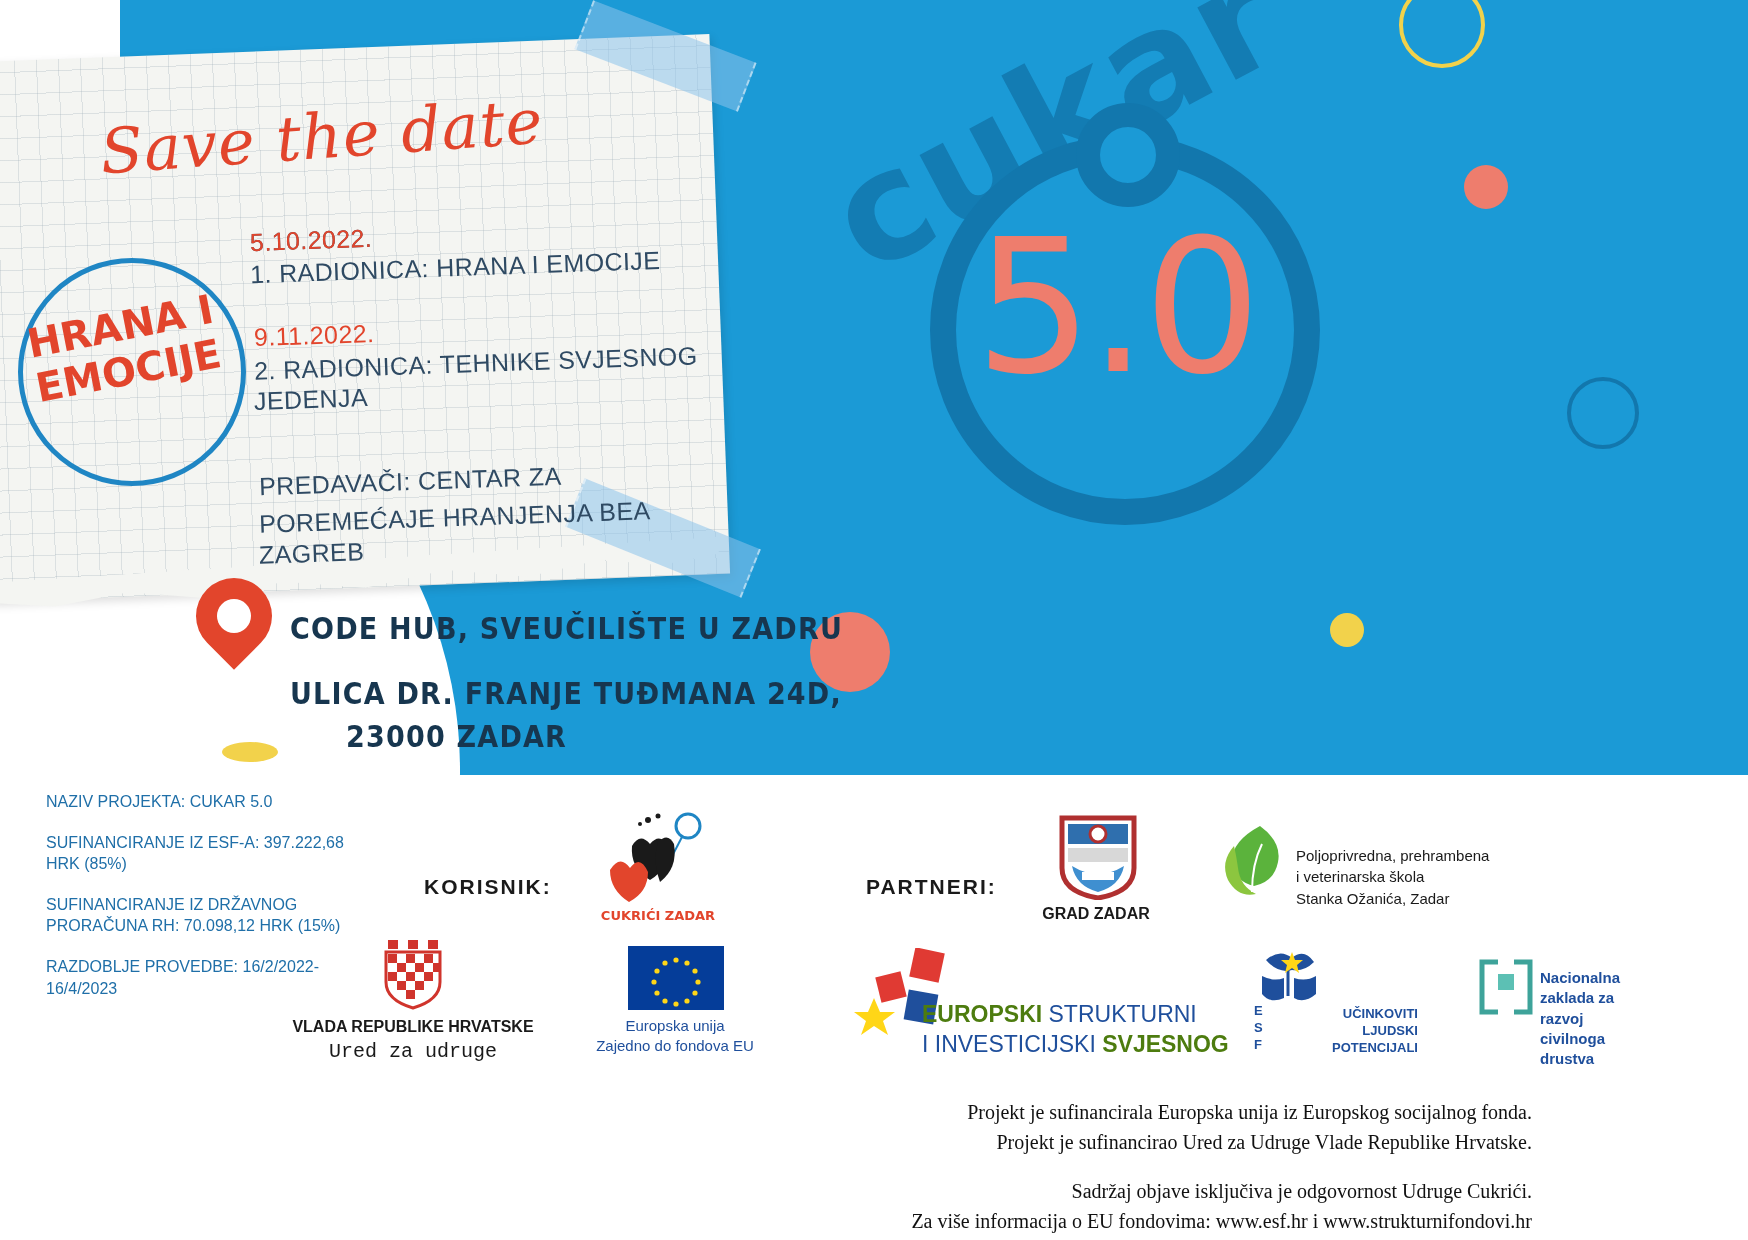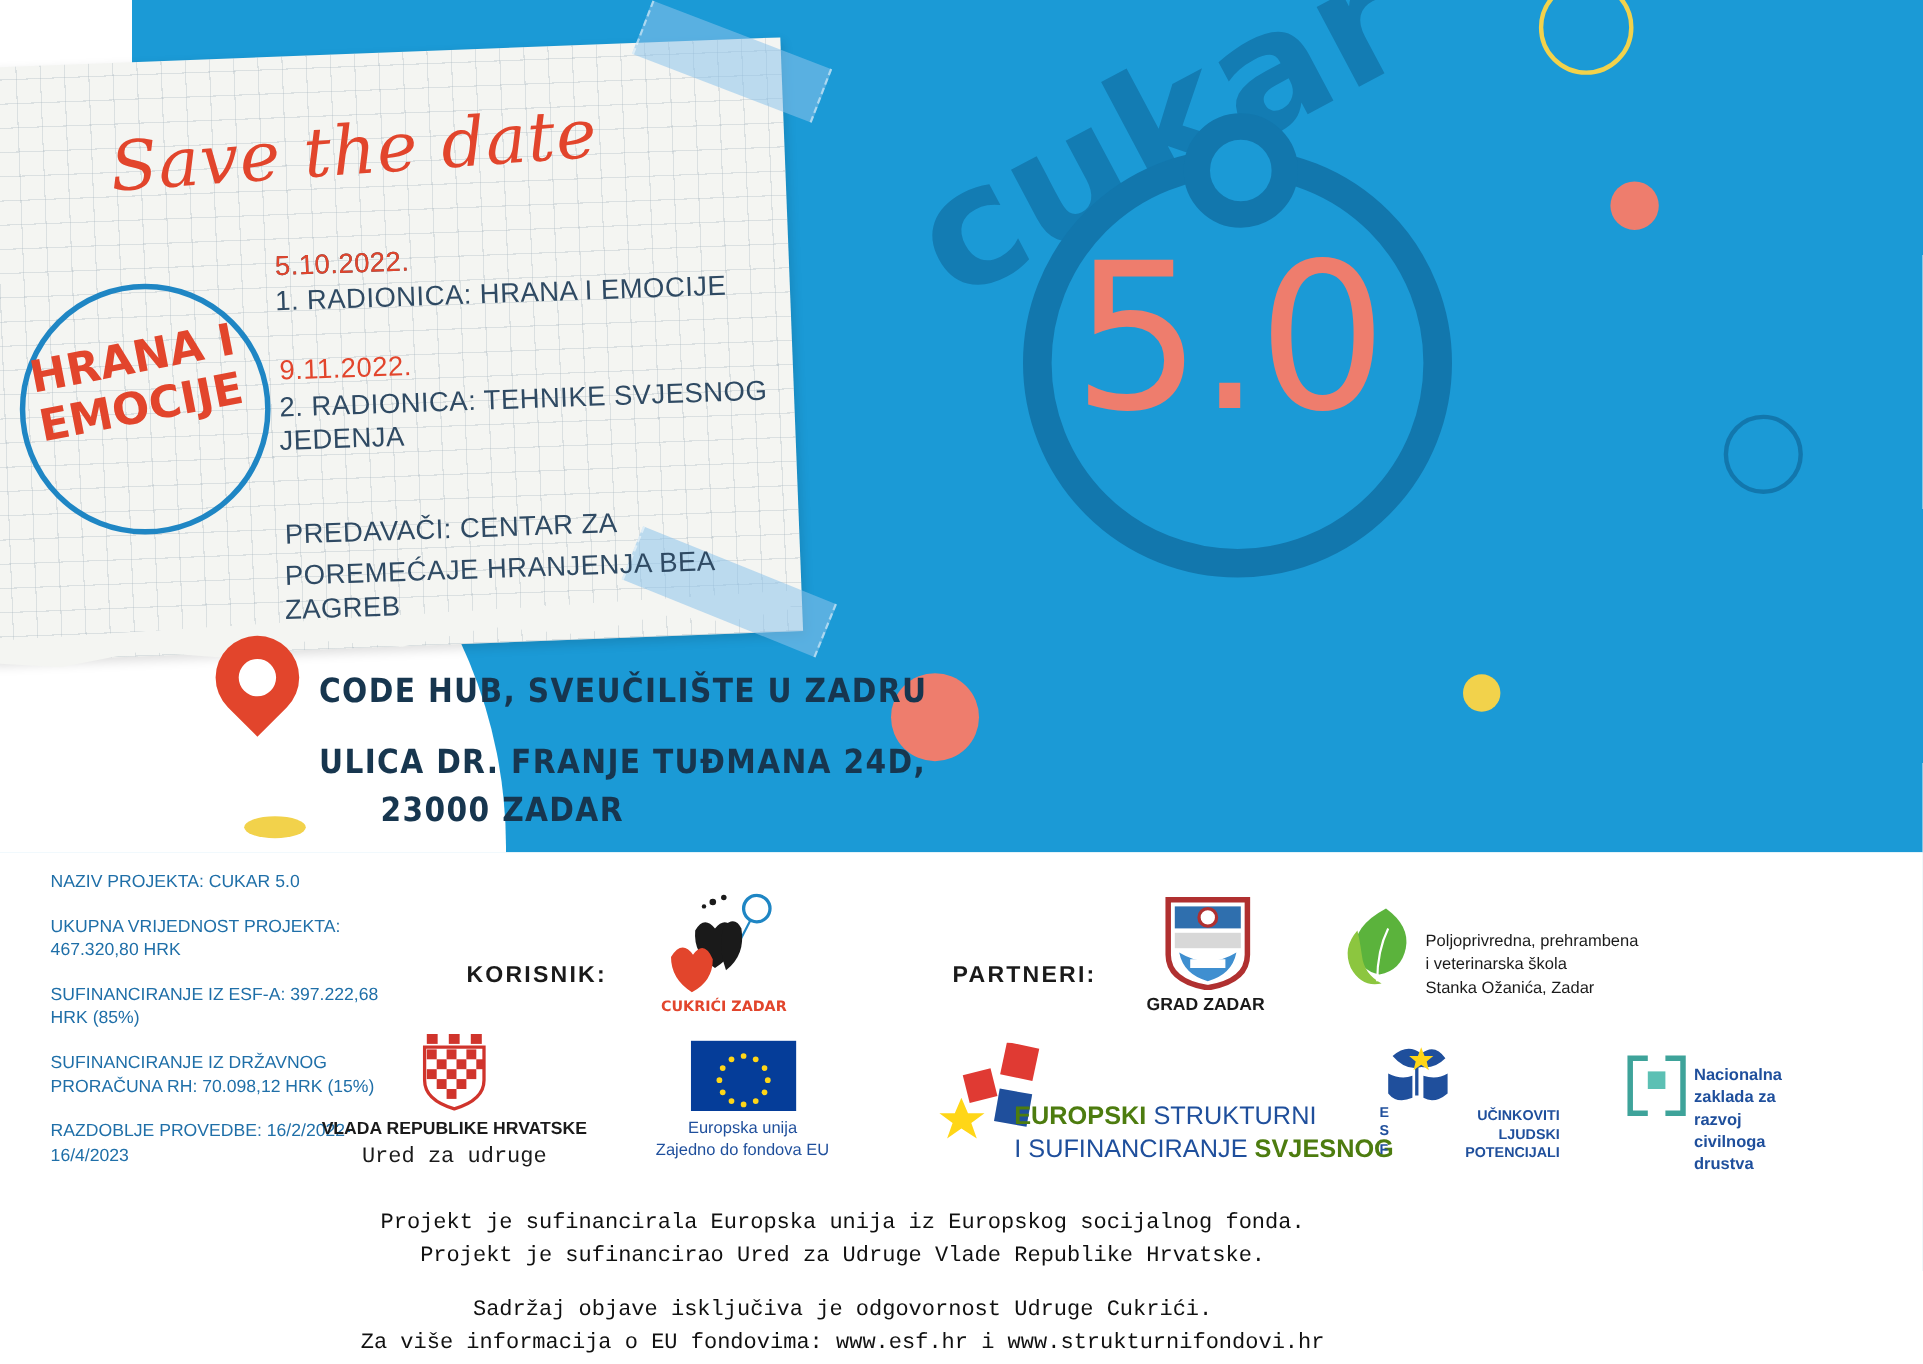--- a/index.html
+++ b/index.html
@@ -295,22 +295,22 @@
   .nz-text {
     position: absolute; left: 1540px; top: 968px;
     font-family: "Liberation Sans", sans-serif;
     font-size: 15px; font-weight: 700; color: #1f4f9c; line-height: 1.35;
   }
 
   .disclaimer {
     position: absolute;
     left: 0; top: 1097px;
     width: 1532px;
-    text-align: center;
-    font-family: Liberation Mono, monospace;
+    text-align: right;
+    font-family: Liberation Serif, serif;
     font-size: 20px;
     color: #111111;
     line-height: 1.52;
   }
   .disclaimer .gap { display: block; height: 18px; }
 </style>
 </head>
 <body>
 
 <div id="poster">
@@ -360,21 +360,20 @@
   </div>
   <div class="venue" style="left:290px;top:613px;">CODE HUB, SVEUČILIŠTE U ZADRU</div>
   <div class="venue" style="left:290px;top:678px;">ULICA DR. FRANJE TUĐMANA 24D,</div>
   <div class="venue" style="left:346px;top:721px;">23000 ZADAR</div>
 </div>
 
 <div id="footer">
 
   <div class="proj-info">
     <div>NAZIV PROJEKTA:  CUKAR 5.0</div>
-    <div>UKUPNA VRIJEDNOST PROJEKTA: 467.320,80 HRK</div>
     <div>SUFINANCIRANJE IZ ESF-A: 397.222,68 HRK (85%)</div>
     <div>SUFINANCIRANJE IZ DRŽAVNOG PRORAČUNA RH: 70.098,12 HRK (15%)</div>
     <div>RAZDOBLJE PROVEDBE: 16/2/2022- 16/4/2023</div>
   </div>
 
   <div class="label-korisnik">KORISNIK:</div>
   <div class="label-partneri">PARTNERI:</div>
 </div>
 
 <div class="cukrici-badge">
@@ -478,21 +477,21 @@
     <rect x="56" y="44" width="30" height="30" fill="#1f4f9c" transform="rotate(10 71 59)"></rect>
     <polygon points="18,58 24,72 39,72 27,81 32,95 18,86 5,95 10,81 -2,72 12,72" fill="#ffd617" transform="translate(6,-8)"></polygon>
   </svg>
 </div>
 <div class="esif-text">
   <div>
     <b>EUROPSKI</b>
     <span>STRUKTURNI</span>
   </div>
   <div>
-    <span>I SUFINANCIRANJE</span>
+    <span>I INVESTICIJSKI</span>
     <b>SVJESNOG</b>
   </div>
 </div>
 
 <div class="logo" style="left:1252px;top:950px;">
   <svg width="74" height="64" viewBox="0 0 74 64">
     <path d="M14 10 q14 -12 26 -2 q12 -10 22 4 q-10 10 -22 8 q-14 4 -26 -10z" fill="#1f4f9c"></path>
     <path d="M36 14 v32" stroke="#1f4f9c" stroke-width="3"></path>
     <polygon points="40,2 43,10 51,10 45,15 47,23 40,18 33,23 35,15 29,10 37,10" fill="#ffd617"></polygon>
     <path d="M10 26 q12 6 22 2 v20 q-14 6 -22 -4z" fill="#1f4f9c"></path>

